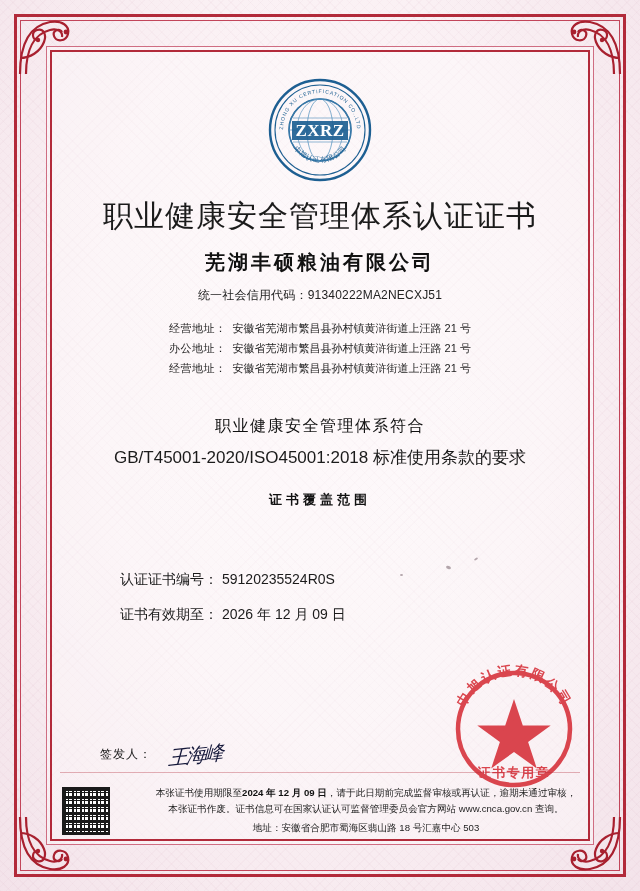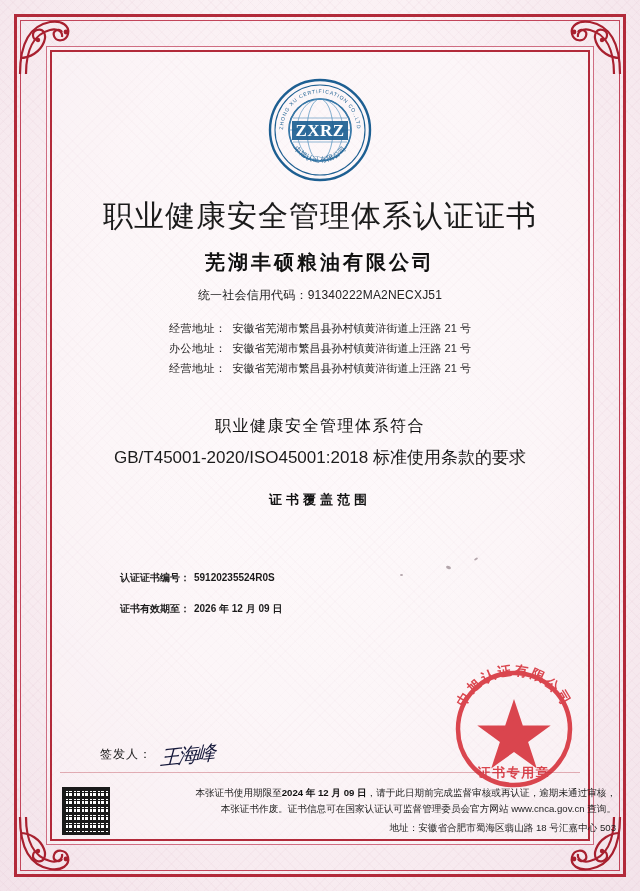--- a/index.html
+++ b/index.html
@@ -175,36 +175,35 @@
     color: #1b1b1b;
   }
 
   
   .details {
     margin-top: 62px;
     padding-left: 52px;
     text-align: left;
   }
   .detail-row {
-    font-size: 10px;
+    font-size: 14px;
     color: #1b1b1b;
     margin-bottom: 17px;
     white-space: nowrap;
-    font-weight: bold;
   }
   .detail-row .val { margin-left: 4px; }
 
   
   .sign-area {
     position: absolute;
     left: 100px;
     bottom: 128px;
     display: flex;
     align-items: flex-end;
-    gap: 8px;
+    gap: 16px;
   }
   .sign-label {
     font-size: 12px;
     color: #1b1b1b;
     letter-spacing: 1px;
   }
   .sign-script {
     font-family: "Liberation Serif", "DejaVu Serif", serif;
     font-style: italic;
     font-size: 20px;
@@ -246,21 +245,21 @@
     border: 2px solid #1a1a1a;
     box-sizing: border-box;
   }
 
   
   .footer {
     position: absolute;
     left: 60px;
     right: 24px;
     bottom: 56px;
-    text-align: right;
+    text-align: center;
     padding-left: 56px;
   }
   .footer-line {
     font-size: 9.6px;
     color: #1d1d1d;
     line-height: 1.65;
     white-space: nowrap;
   }
   .footer-line .hl {
     font-weight: bold;

